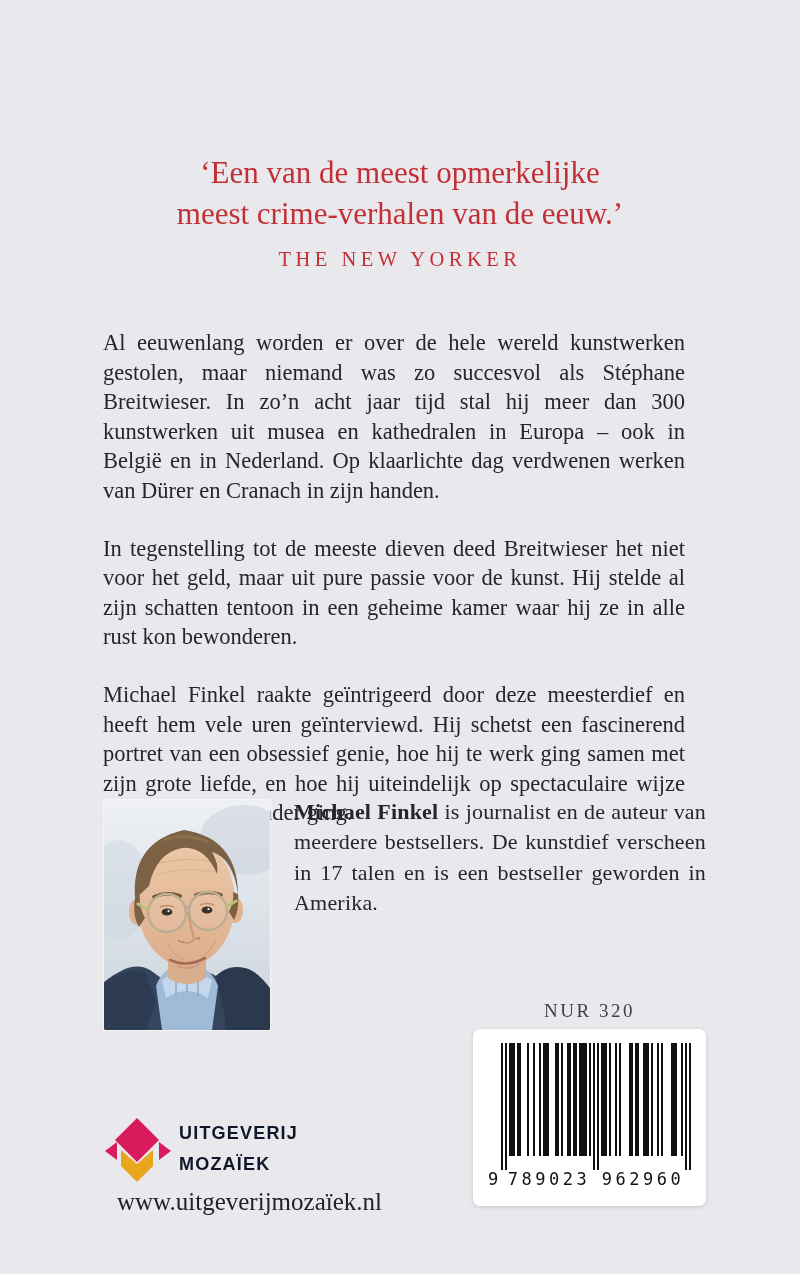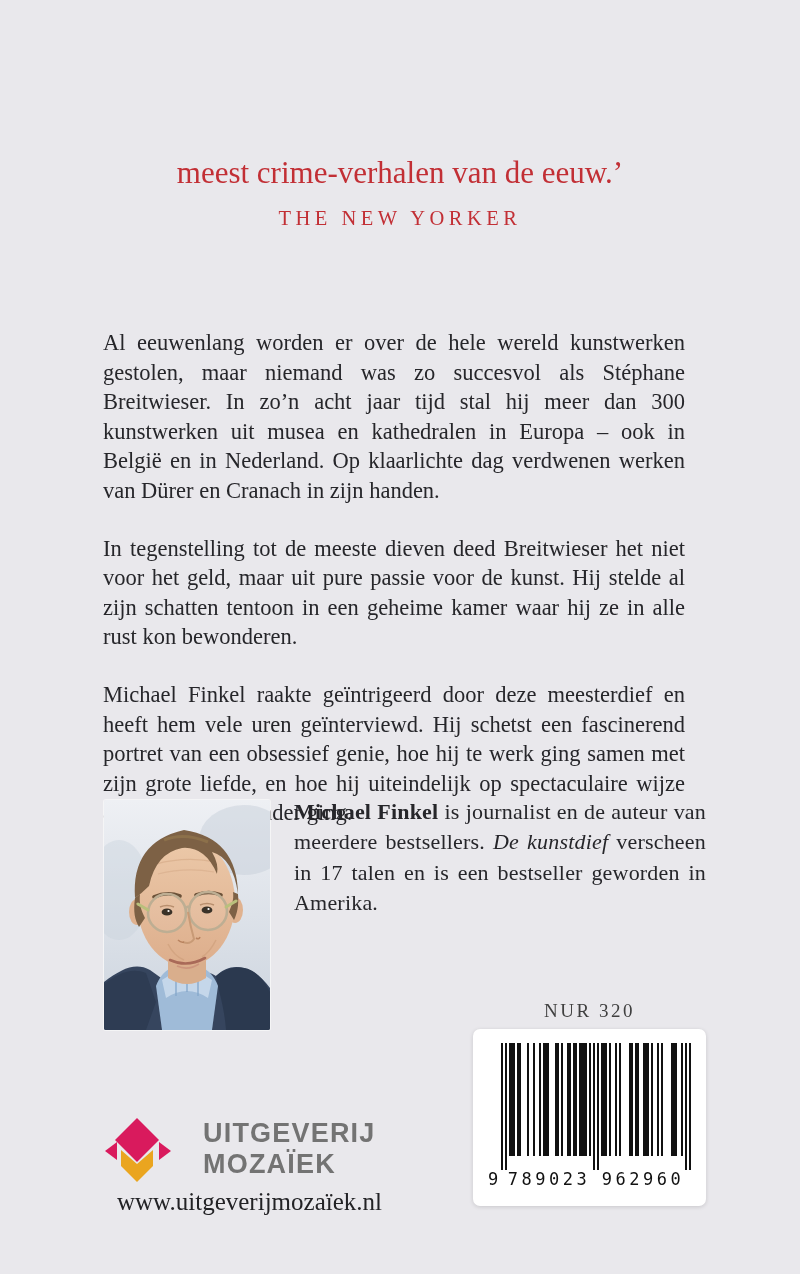--- a/index.html
+++ b/index.html
@@ -40,57 +40,58 @@
     position:absolute;left:104px;top:800px;width:166px;height:230px;
     border-radius:2px;overflow:hidden;
     box-shadow:0 0 0 1px rgba(255,255,255,.55);
   }
   .author-bio{
     position:absolute;left:294px;top:797px;width:412px;
     font-size:22px;line-height:30.3px;letter-spacing:.2px;
     text-align:justify;color:#26262a;
   }
   .author-bio .b{font-weight:bold;}
-  .author-bio .i{font-style:italic;}
+  .author-bio .i{}
   
   .nur{
     position:absolute;left:473px;top:1000px;width:233px;
     text-align:center;font-size:19px;letter-spacing:2.5px;color:#404040;
   }
   .barcode-box{
     position:absolute;left:473px;top:1029px;width:233px;height:177px;
     background:#ffffff;border-radius:7px;
     box-shadow:0 1px 4px rgba(0,0,0,.14);
     display:flex;align-items:flex-start;justify-content:center;
   }
   .barcode-box svg{margin-top:14px;}
   .barcode-box svg rect{fill:#111111;}
   .barcode-box svg text{
     font-family:"DejaVu Sans Mono", monospace;
     font-size:17px;fill:#111111;
   }
   
   .logo-mark{position:absolute;left:103px;top:1116px;width:70px;height:70px;}
   .logo-name{
-    position:absolute;left:203px;top:1118px;
+    position:absolute;left:179px;top:1118px;
     font-family:"Liberation Sans", sans-serif;
-    font-weight:900;font-size:27px;line-height:31px;
-    letter-spacing:1.2px;color:#737373;
+    font-weight:900;font-size:18px;line-height:31px;
+    letter-spacing:1.2px;color:#0f172a;
   }
   .website{
     position:absolute;left:117px;top:1188px;
     font-size:25px;color:#222225;
   }
 </style>
 </head>
 <body>
 
 <div class="cover">
 
   <div class="quote-block">
+    <div class="quote-line">‘Een van de meest opmerkelijke</div>
     <div class="quote-line">meest crime-verhalen van de eeuw.’</div>
     <div class="quote-source">THE NEW YORKER</div>
   </div>
 
   <div class="blurb">
     <p>Al eeuwenlang worden er over de hele wereld kunstwerken gestolen, maar niemand was zo succesvol als Stéphane Breitwieser. In zo’n acht jaar tijd stal hij meer dan 300 kunstwerken uit musea en kathedralen in Europa – ook in België en in Nederland. Op klaarlichte dag verdwenen werken van Dürer en Cranach in zijn handen.</p>
     <p>In tegenstelling tot de meeste dieven deed Breitwieser het niet voor het geld, maar uit pure passie voor de kunst. Hij stelde al zijn schatten tentoon in een geheime kamer waar hij ze in alle rust kon bewonderen.</p>
     <p>Michael Finkel raakte geïntrigeerd door deze meesterdief en heeft hem vele uren geïnterviewd. Hij schetst een fascinerend portret van een obsessief genie, hoe hij te werk ging samen met zijn grote liefde, en hoe hij uiteindelijk op spectaculaire wijze aan zichzelf ten onder ging.</p>
   </div>
 

